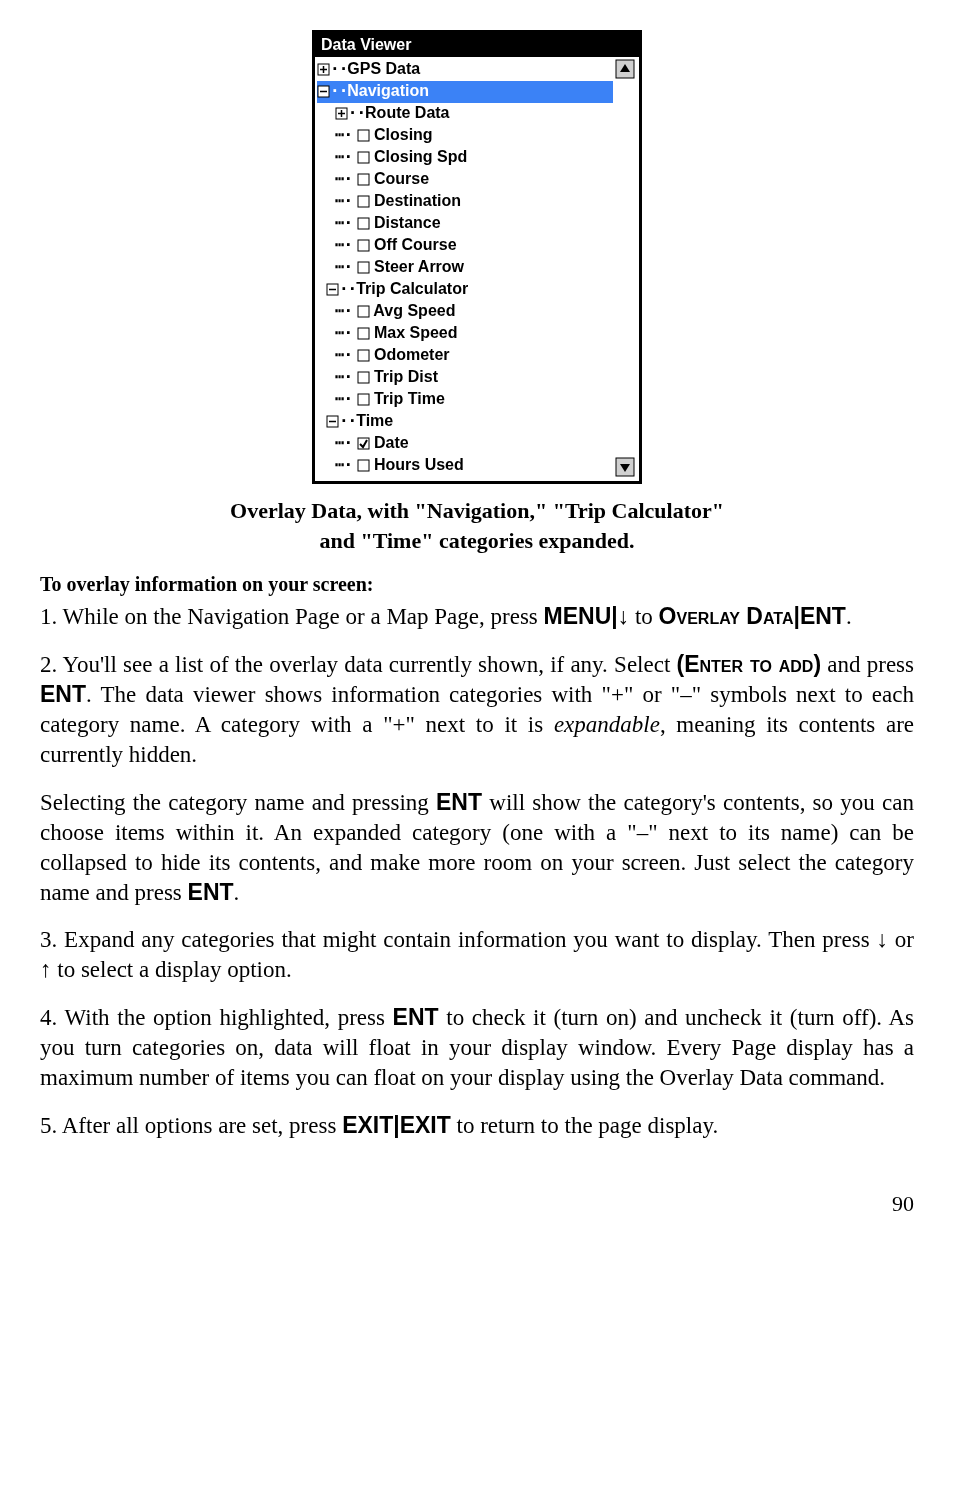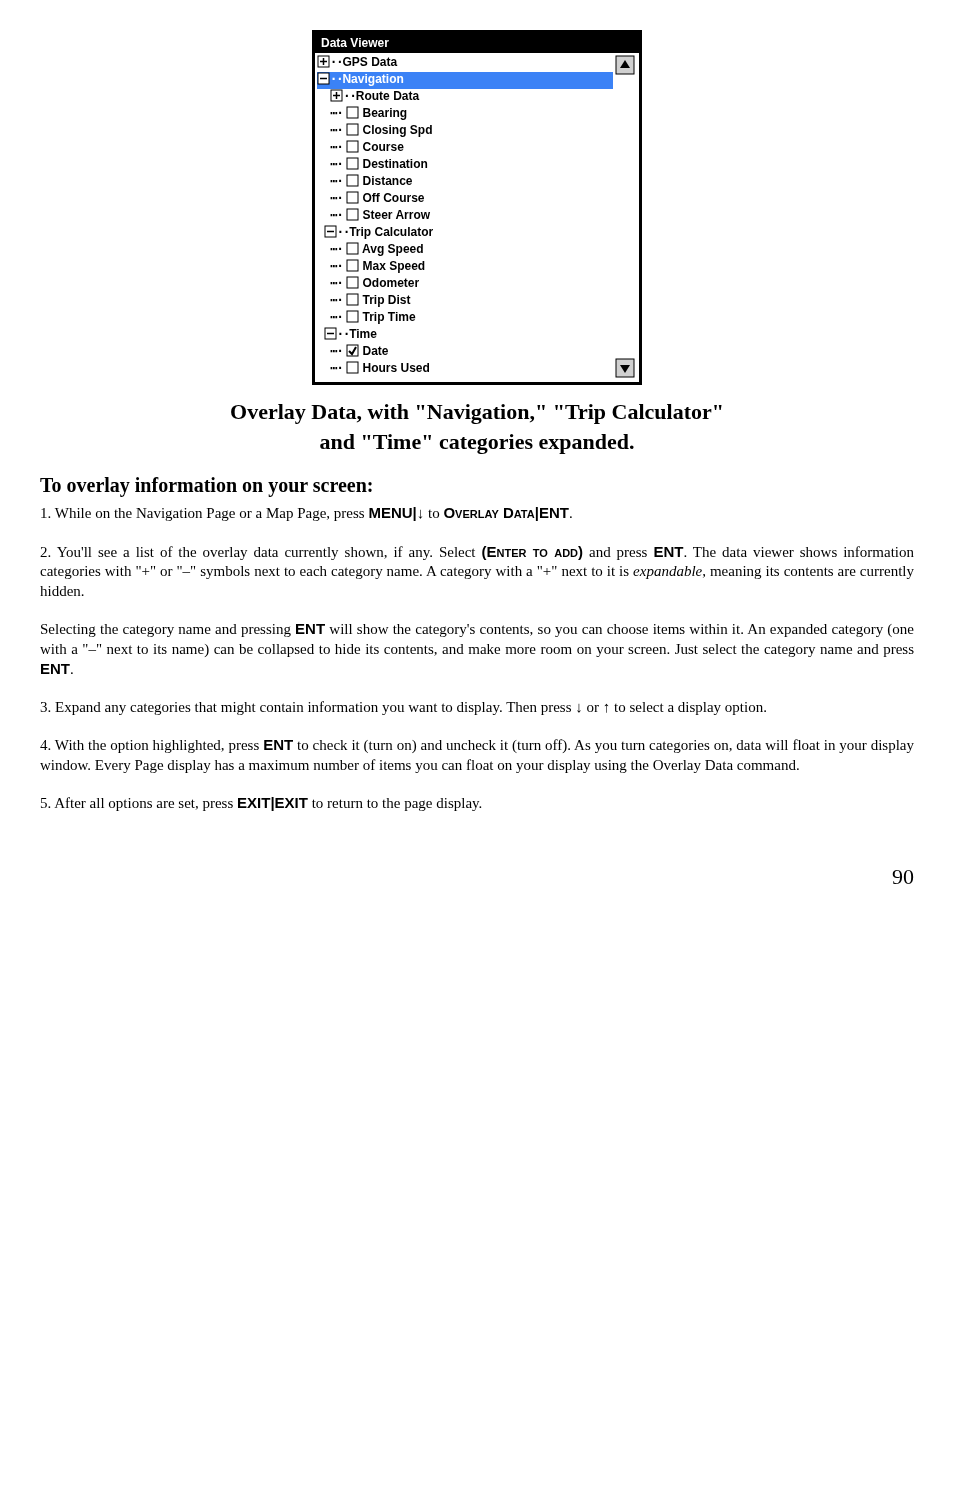--- a/index.html
+++ b/index.html
@@ -15,21 +15,21 @@
     display: flex;
     justify-content: center;
     margin-bottom: 12px;
   }
   .data-viewer {
     width: 330px;
     background: #fff;
     border: 3px solid #000;
     box-sizing: border-box;
     font-family: Arial, Helvetica, sans-serif;
-    font-size: 12px;
+    font-size: 16px;
     font-weight: bold;
   }
   .dv-title {
     background: #000;
     color: #fff;
     padding: 3px 6px;
   }
   .dv-body {
     display: flex;
     padding: 2px 2px 4px 2px;
@@ -63,21 +63,21 @@
     font-size: 22px;
     margin: 6px 60px 18px 60px;
     line-height: 1.35;
   }
   .heading {
     font-weight: bold;
     font-size: 20px;
     margin-bottom: 6px;
   }
   .para {
-    font-size: 15px;
+    font-size: 23px;
     text-align: justify;
     margin-bottom: 18px;
     line-height: 1.3;
   }
   .sans-b { font-family: Arial, Helvetica, sans-serif; font-weight: bold; }
   .sans-sc { font-family: Arial, Helvetica, sans-serif; font-weight: bold; font-variant: small-caps; }
   .pagenum {
     text-align: right;
     font-size: 22px;
     margin-top: 50px;
@@ -108,21 +108,21 @@
                 <rect x="1" y="1" width="11" height="11" fill="#fff" stroke="#000"></rect>
                 <line x1="3" y1="6.5" x2="10" y2="6.5" stroke="#000" stroke-width="1.5"></line>
               </svg></span><span class="dots">··</span><span>Navigation</span></div>
         <div class="row">&nbsp;&nbsp;&nbsp;&nbsp;<span class="expander"><svg width="13" height="13">
                 <rect x="1" y="1" width="11" height="11" fill="#fff" stroke="#000"></rect>
                 <line x1="3" y1="6.5" x2="10" y2="6.5" stroke="#000" stroke-width="1.5"></line>
                 <line x1="6.5" y1="3" x2="6.5" y2="10" stroke="#000" stroke-width="1.5"></line>
               </svg></span><span class="dots">··</span><span>Route Data</span></div>
         <div class="row">&nbsp;&nbsp;&nbsp;&nbsp;<span class="dots">⋯·</span> <span class="checkbox"><svg width="13" height="13">
                 <rect x="1" y="1" width="11" height="11" fill="#fff" stroke="#000"></rect>
-              </svg></span> <span>Bearing</span></div>
+              </svg></span> <span>Closing</span></div>
         <div class="row">&nbsp;&nbsp;&nbsp;&nbsp;<span class="dots">⋯·</span> <span class="checkbox"><svg width="13" height="13">
                 <rect x="1" y="1" width="11" height="11" fill="#fff" stroke="#000"></rect>
               </svg></span> <span>Closing Spd</span></div>
         <div class="row">&nbsp;&nbsp;&nbsp;&nbsp;<span class="dots">⋯·</span> <span class="checkbox"><svg width="13" height="13">
                 <rect x="1" y="1" width="11" height="11" fill="#fff" stroke="#000"></rect>
               </svg></span> <span>Course</span></div>
         <div class="row">&nbsp;&nbsp;&nbsp;&nbsp;<span class="dots">⋯·</span> <span class="checkbox"><svg width="13" height="13">
                 <rect x="1" y="1" width="11" height="11" fill="#fff" stroke="#000"></rect>
               </svg></span> <span>Destination</span></div>
         <div class="row">&nbsp;&nbsp;&nbsp;&nbsp;<span class="dots">⋯·</span> <span class="checkbox"><svg width="13" height="13">

